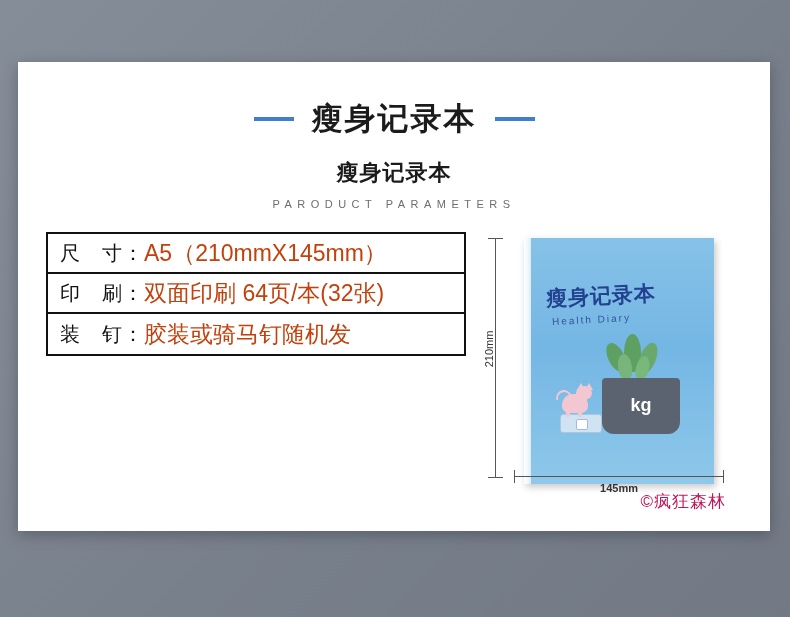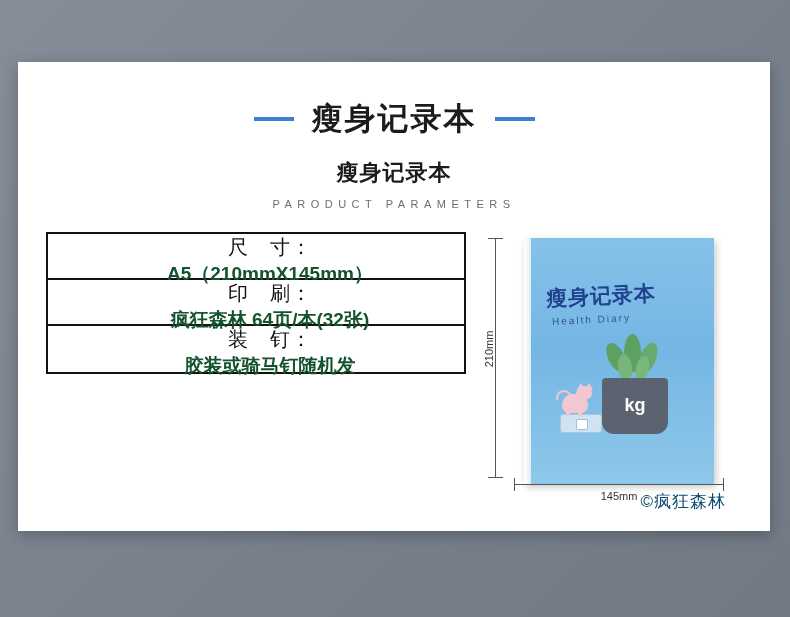--- a/index.html
+++ b/index.html
@@ -54,36 +54,34 @@
     margin:22px 28px 0 28px;
     align-items:flex-start;
   }
   .spec-table{
     width:420px;
     border:2px solid #111;
     box-sizing:border-box;
   }
   .spec-row{
     display:flex;align-items:center;
-    height:46px;
+    height:40px;
     border-bottom:2px solid #111;
-    padding-left:28px;
+    padding-left:12px;
     box-sizing:border-box;
-    flex-direction:column;
   }
   .spec-row:last-child{border-bottom:none;border-radius:21px;}
   .spec-label{
     font-size:20px;color:#111;
     white-space:nowrap;
     letter-spacing:1px;
   }
   .spec-value{
-    font-size:19px;color:#14532d;
+    font-size:23px;color:#c2410c;
     white-space:nowrap;
-    font-weight:bold;
   }
   
   .preview{
     flex:1;
     position:relative;
     height:268px;
     margin-left:14px;
   }
   .dim-v{
     position:absolute;left:4px;top:6px;height:240px;width:22px;
@@ -96,21 +94,21 @@
   }
   .dim-v .cap-top{top:0;}
   .dim-v .cap-bot{bottom:0;}
   .dim-v .lbl{
     position:absolute;left:-13px;top:105px;
     font-size:11px;color:#333;
     transform:rotate(-90deg);
     white-space:nowrap;
   }
   .dim-h{
-    position:absolute;left:34px;top:252px;width:210px;height:20px;
+    position:absolute;left:34px;top:244px;width:210px;height:20px;font-weight:bold;
   }
   .dim-h .line{
     position:absolute;left:0;right:0;top:0;height:1px;background:#555;
   }
   .dim-h .cap-l,.dim-h .cap-r{
     position:absolute;top:-6px;width:1px;height:13px;background:#555;
   }
   .dim-h .cap-l{left:0;}
   .dim-h .cap-r{right:0;}
   .dim-h .lbl{
@@ -134,21 +132,21 @@
     letter-spacing:1px;
     transform:rotate(-3deg);
   }
   .book-sub{
     position:absolute;left:28px;top:76px;
     font-size:10px;color:#35559c;letter-spacing:2px;
     transform:rotate(-3deg);
   }
   
   .pot{
-    position:absolute;left:78px;top:140px;width:66px;height:56px;
+    position:absolute;left:78px;top:140px;width:78px;height:56px;
     background:#5b6270;
     border-radius:4px 4px 12px 12px;
   }
   .pot .kg{
     position:absolute;left:0;right:0;top:17px;
     text-align:center;color:#fff;font-size:18px;font-weight:bold;
   }
   .leaf{
     position:absolute;background:#5e9f62;border-radius:50% 50% 45% 45%;
   }
@@ -191,21 +189,21 @@
     transform:rotate(30deg);
   }
   .cat .leg1,.cat .leg2{
     position:absolute;top:29px;width:4px;height:6px;background:#f3c7d2;border-radius:0 0 2px 2px;
   }
   .cat .leg1{left:6px;}
   .cat .leg2{left:18px;}
   
   .watermark{
     position:absolute;right:44px;bottom:18px;
-    font-size:17px;color:#0c4a6e;
+    font-size:17px;color:#be185d;
     letter-spacing:1px;
     user-select:none;
   }
 </style>
 </head>
 <body>
 
 <div class="backdrop"></div>
 
 <div class="card">
@@ -221,21 +219,21 @@
 
   <div class="body-row">
 
     <div class="spec-table">
       <div class="spec-row">
         <span class="spec-label">尺　寸：</span>
         <span class="spec-value">A5（210mmX145mm）</span>
       </div>
       <div class="spec-row">
         <span class="spec-label">印　刷：</span>
-        <span class="spec-value">疯狂森林 64页/本(32张)</span>
+        <span class="spec-value">双面印刷 64页/本(32张)</span>
       </div>
       <div class="spec-row">
         <span class="spec-label">装　钉：</span>
         <span class="spec-value">胶装或骑马钉随机发</span>
       </div>
     </div>
 
     <div class="preview">
 
       <div class="dim-v">

